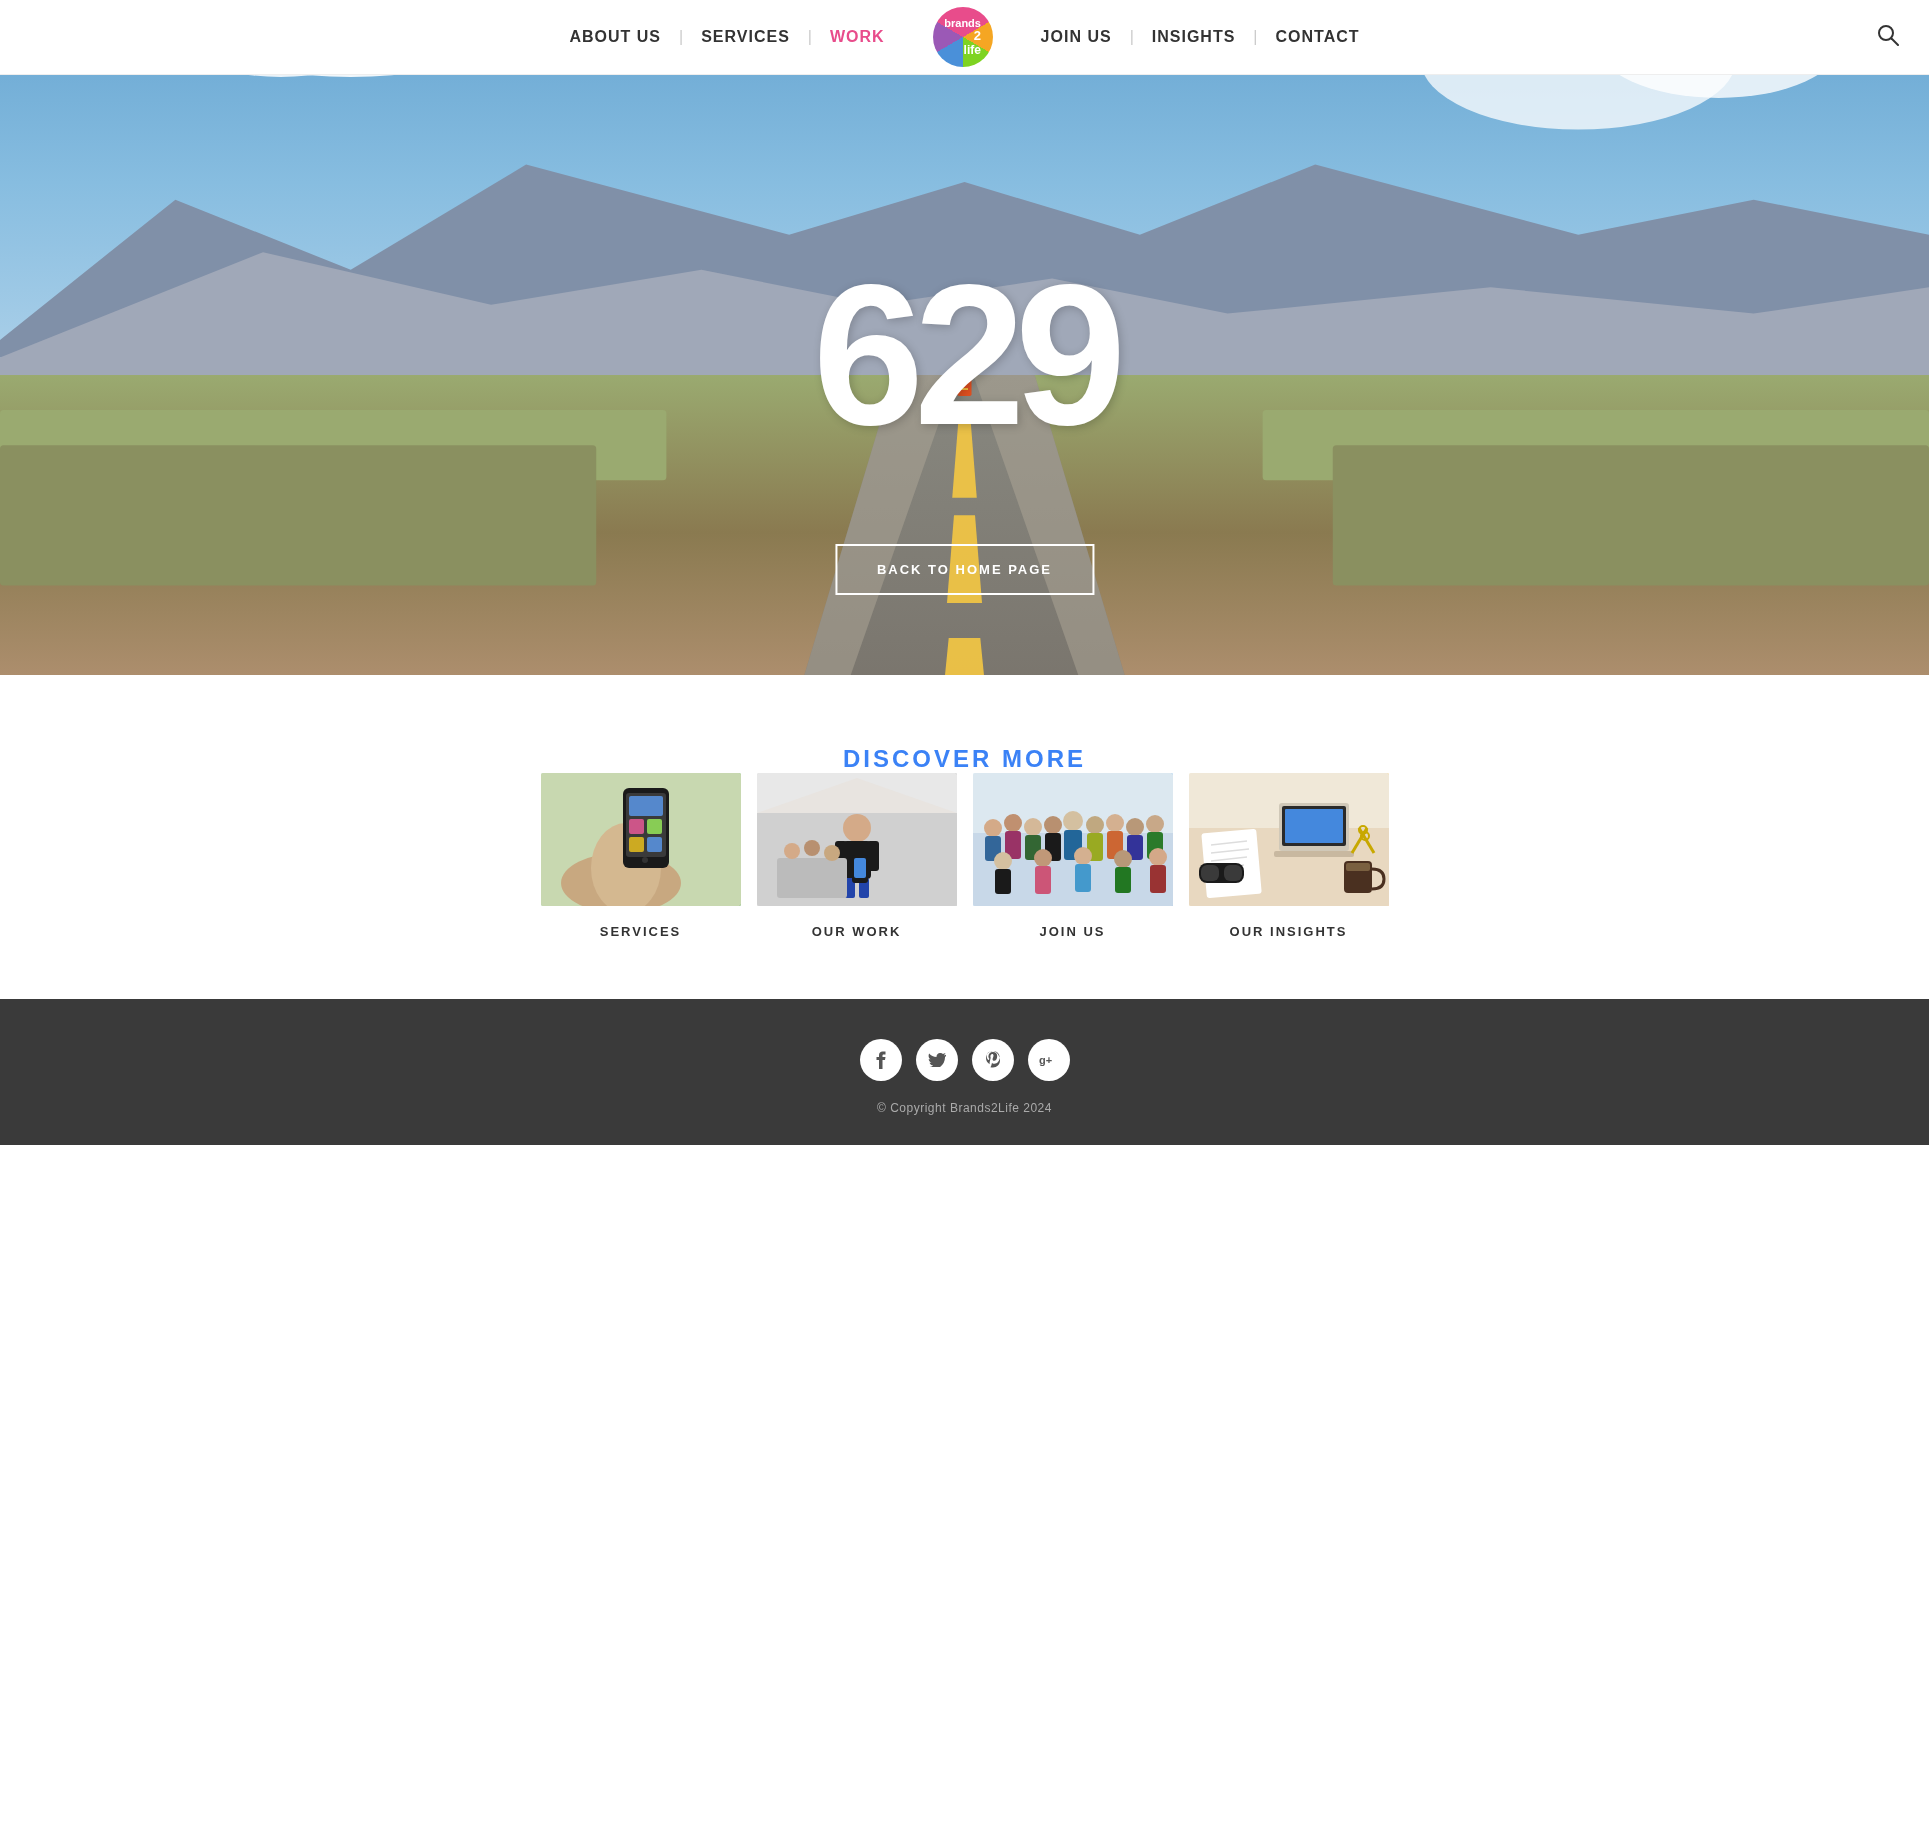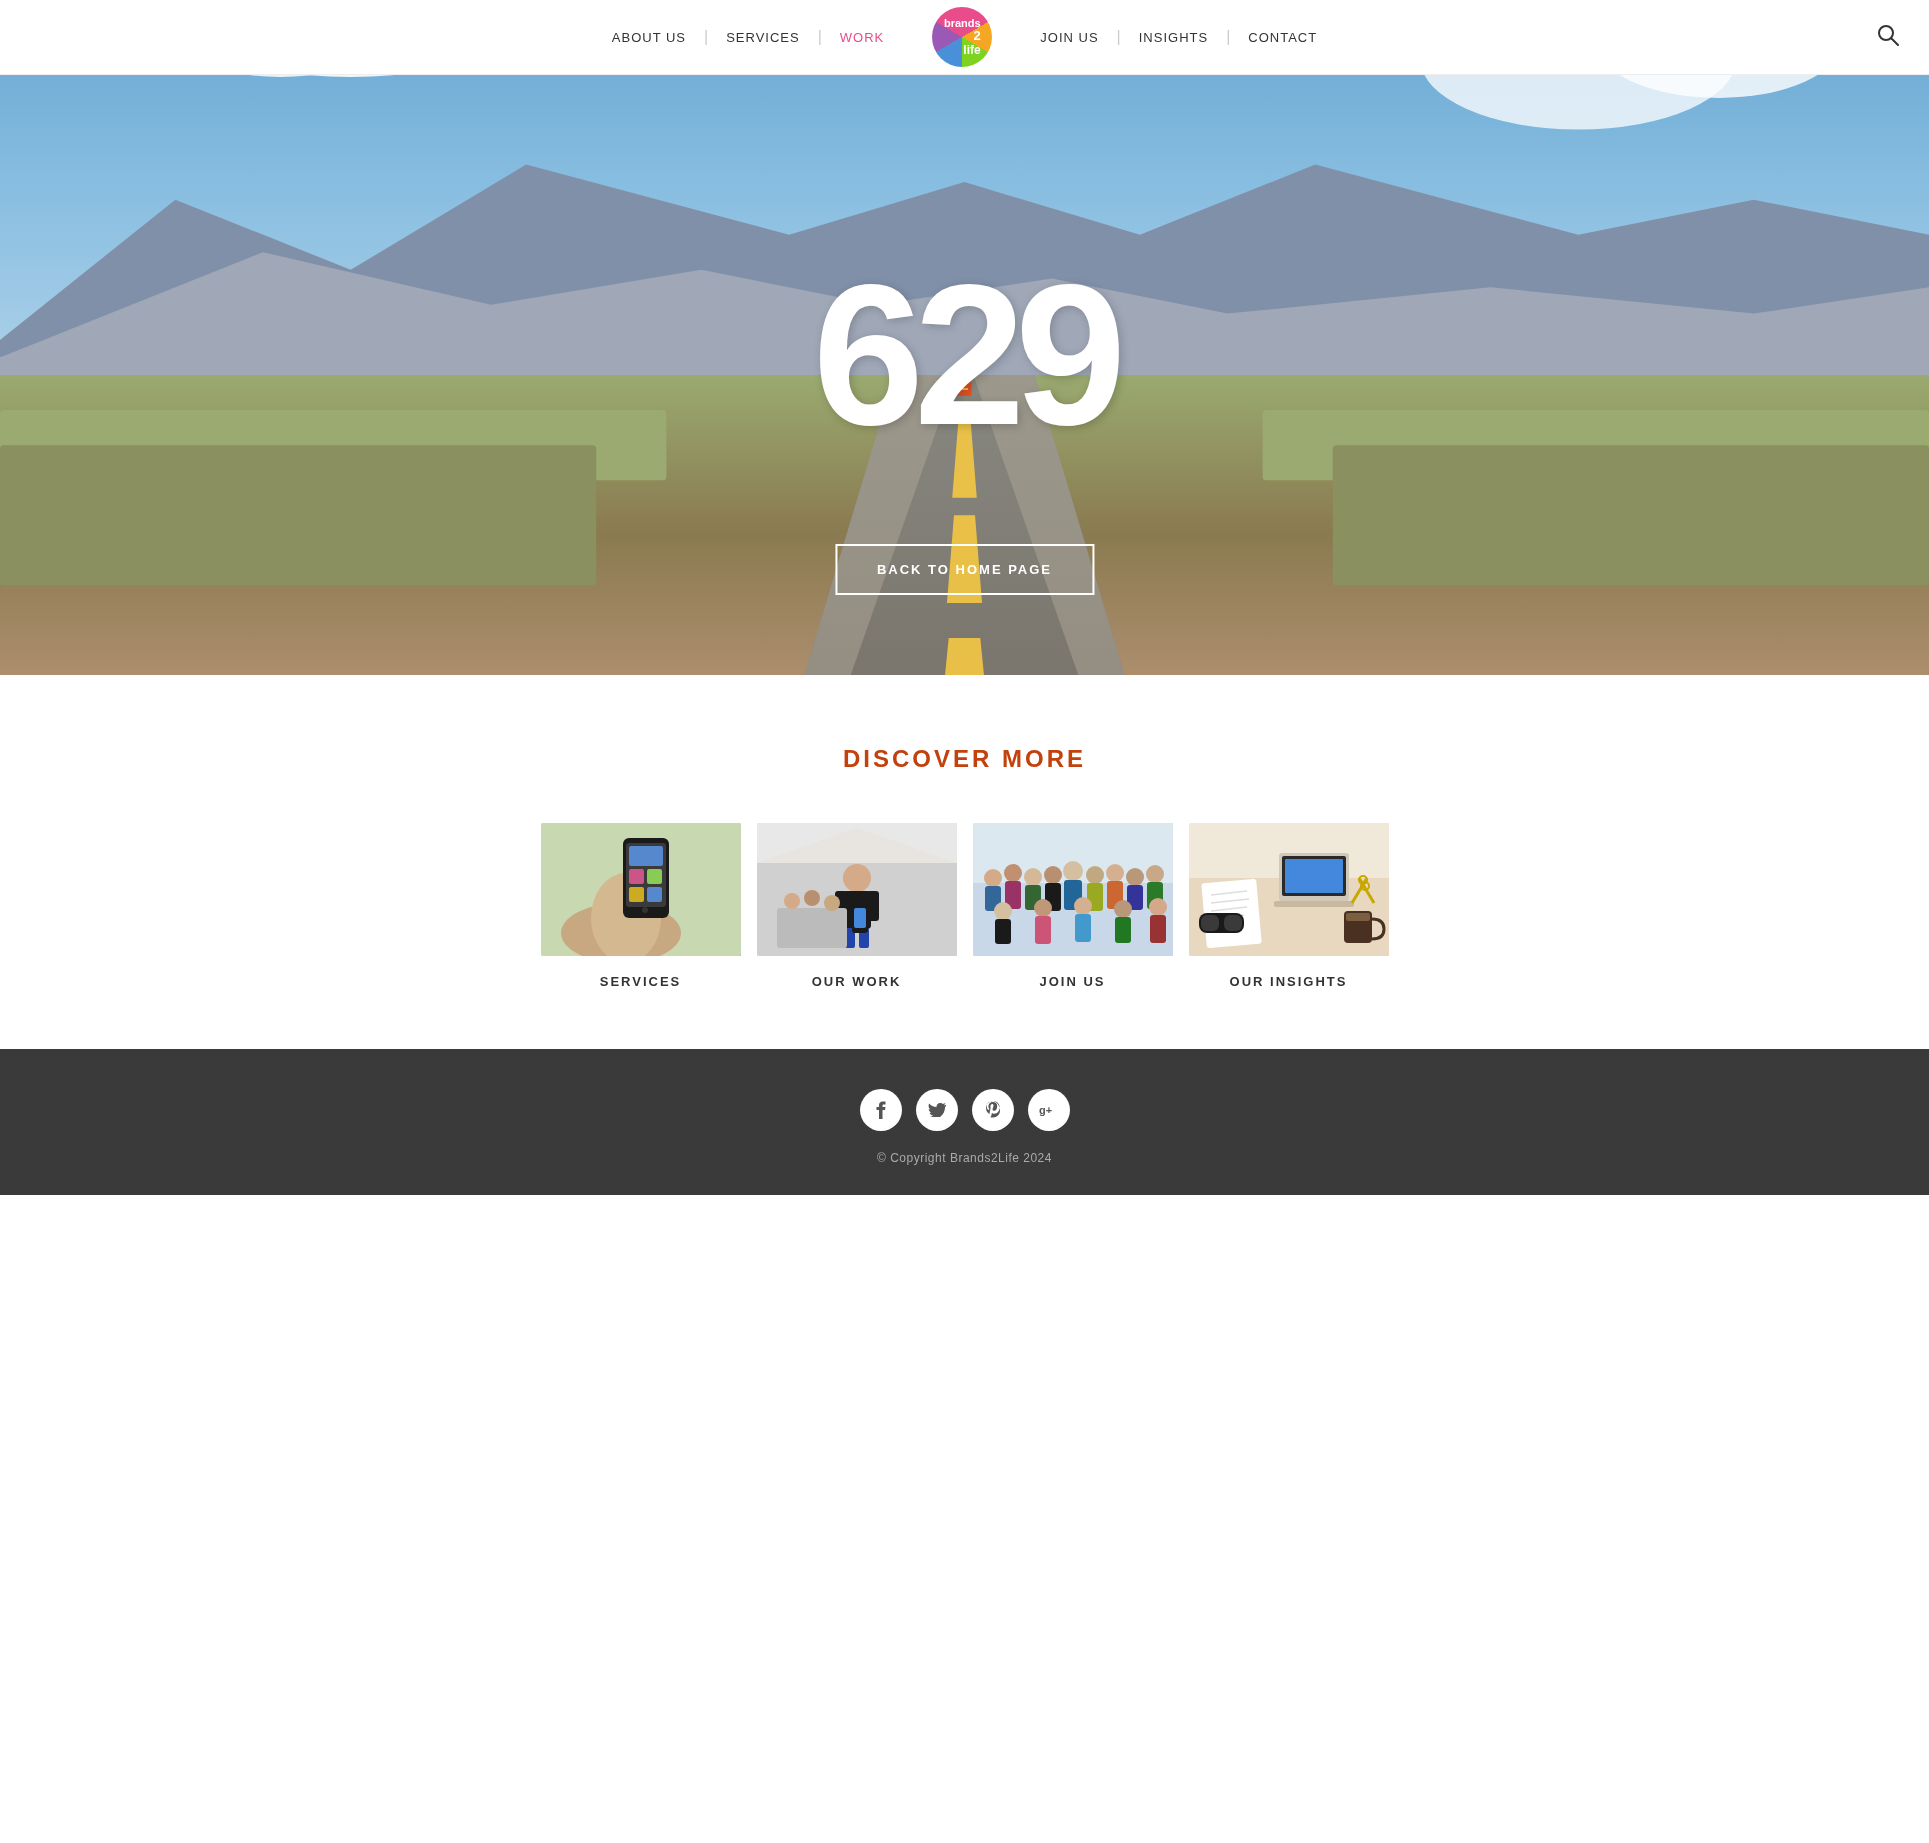--- a/index.html
+++ b/index.html
@@ -19,22 +19,22 @@
       display: flex;
       align-items: center;
       gap: 0;
     }
     .nav-left {
       display: flex;
       align-items: center;
       gap: 0;
     }
     .nav-item {
-      font-size: 13px;
-      font-weight: 400;
+      font-size: 16px;
+      font-weight: 700;
       letter-spacing: 1px;
       color: #333;
       text-transform: uppercase;
       cursor: pointer;
       padding: 0 18px;
       text-decoration: none;
     }
     .nav-item.active {
       color: #e84c8b;
     }
@@ -165,22 +165,21 @@
     .discover-section {
       padding: 70px 20px 60px;
       text-align: center;
       background: #fff;
     }
     .discover-title {
       font-size: 24px;
       font-weight: 700;
       letter-spacing: 3px;
       text-transform: uppercase;
-      color: #c2410c;
-      margin-bottom: 50px;
+      color: #3b82f6;
     }
     .cards-row {
       display: flex;
       justify-content: center;
       gap: 16px;
       flex-wrap: wrap;
       max-width: 900px;
       margin: 0 auto;
     }
     .card {

